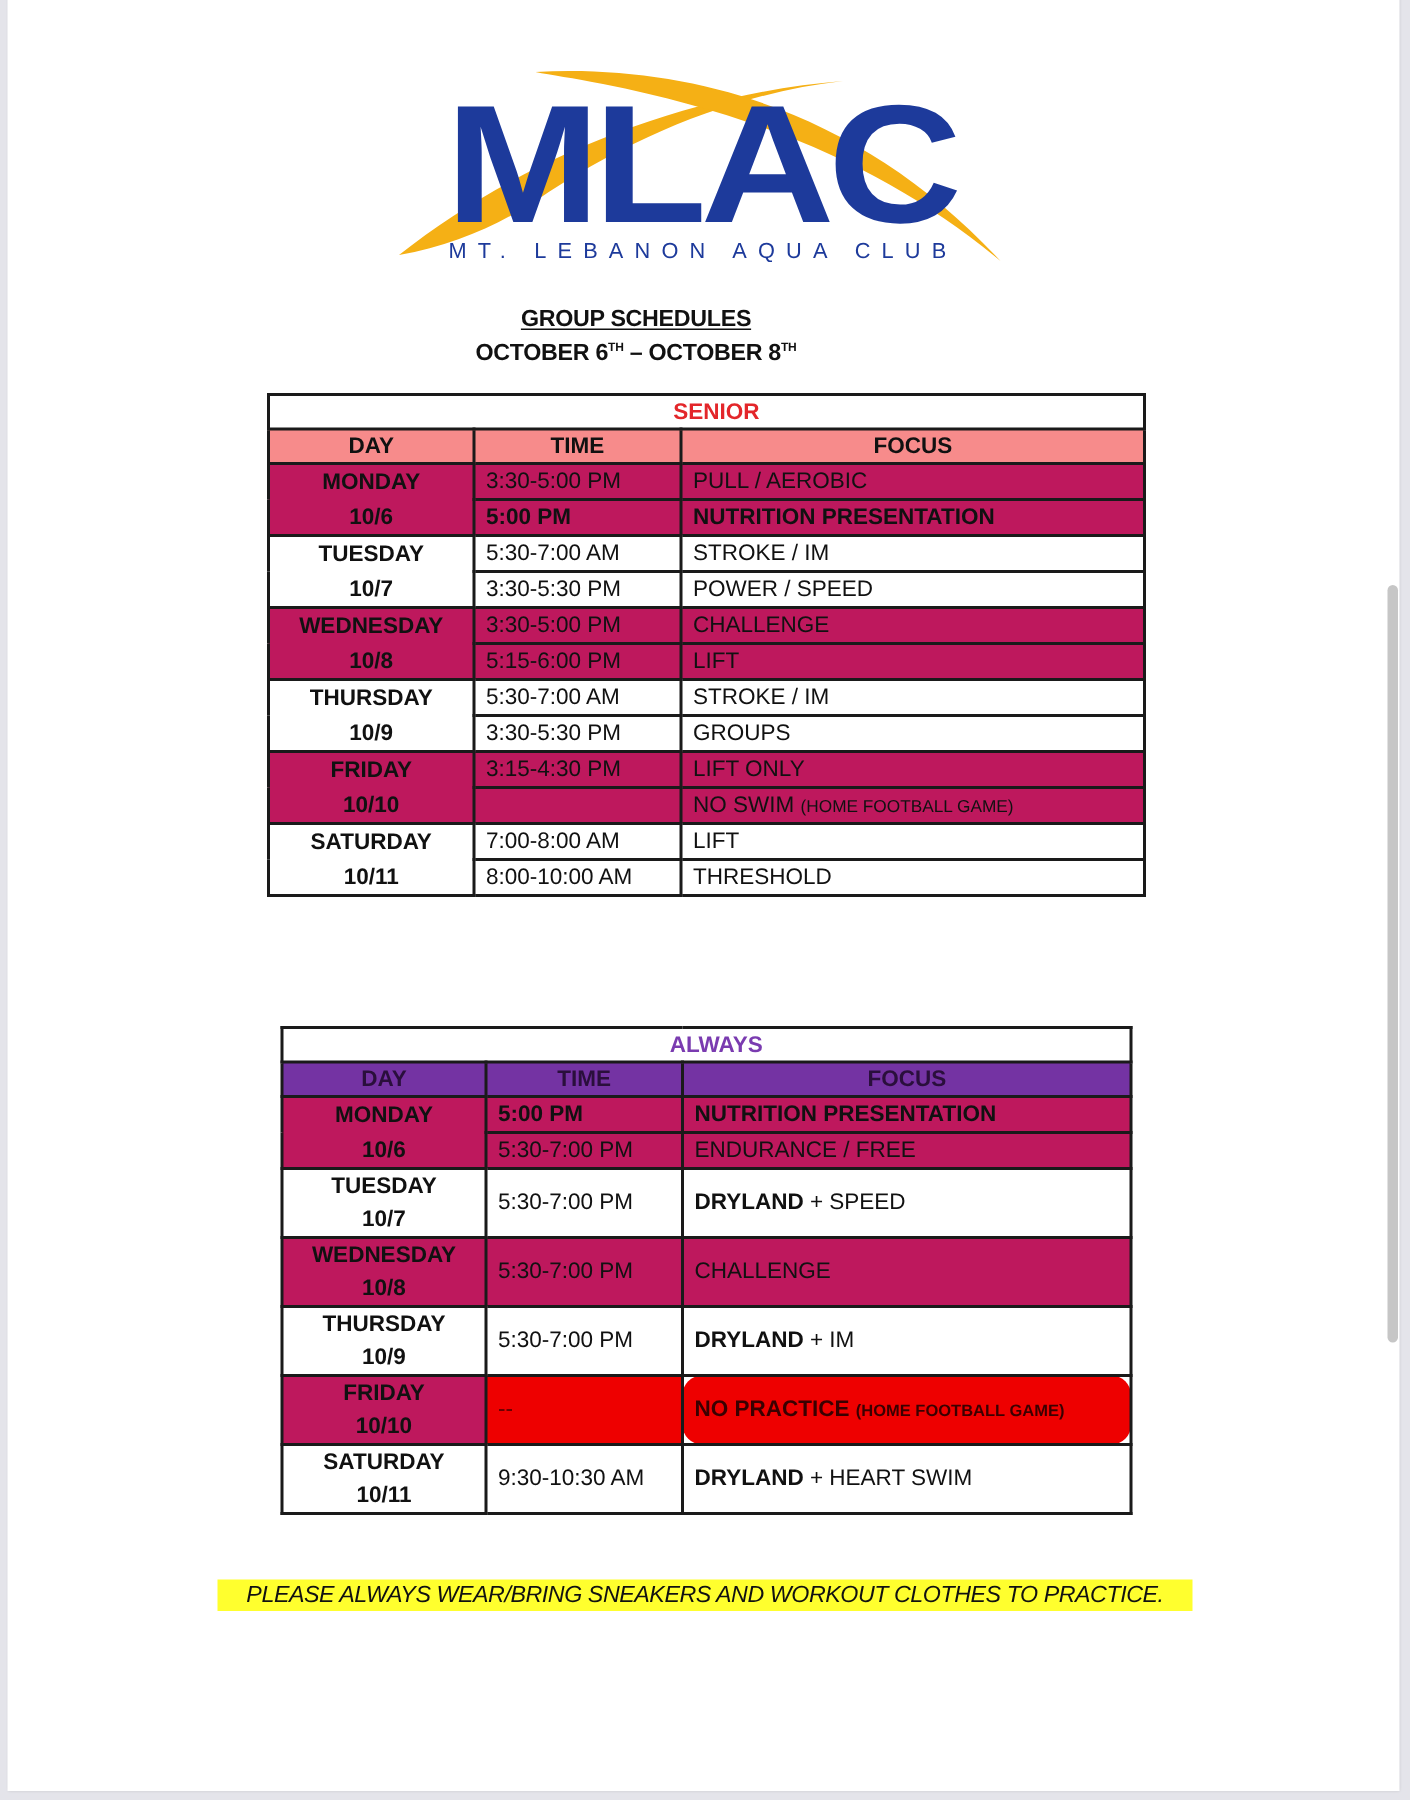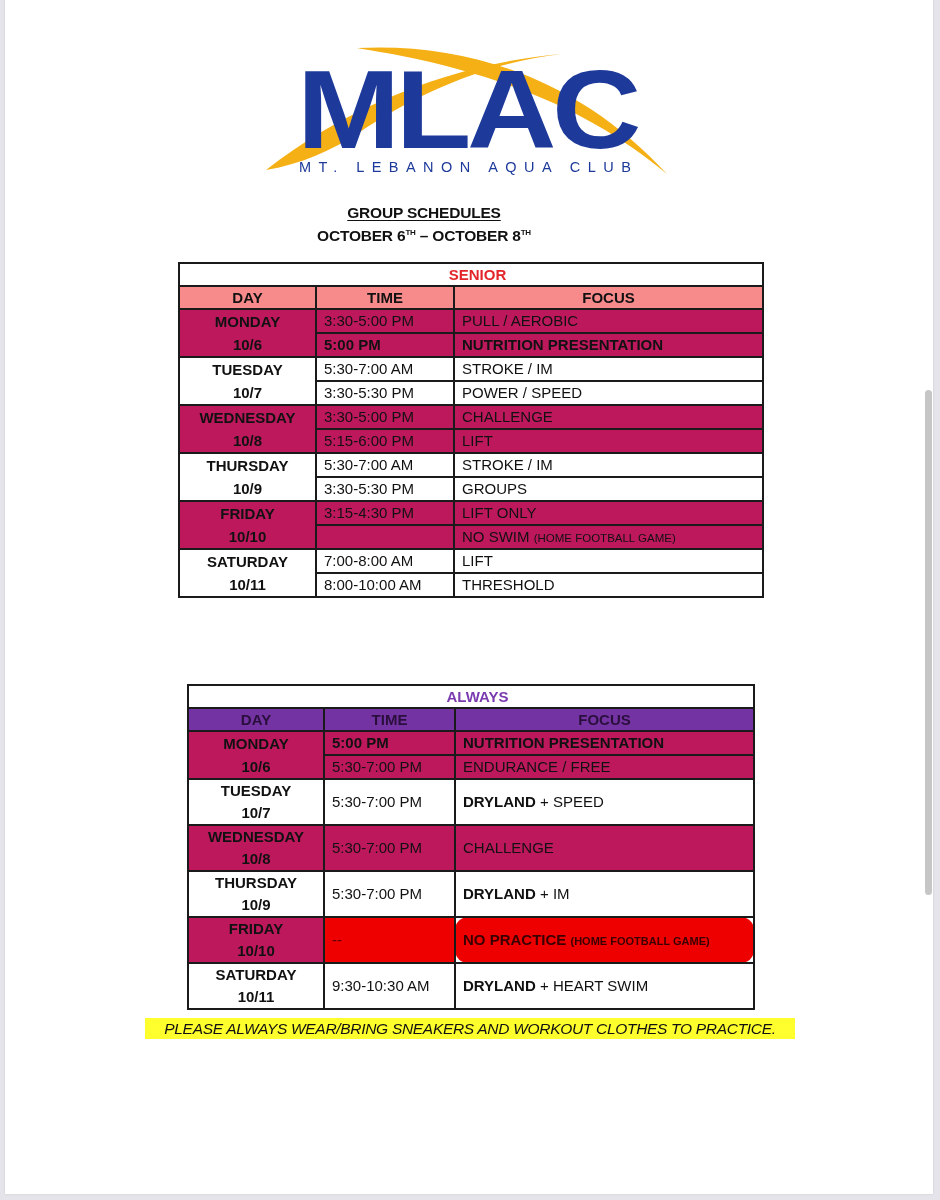--- a/index.html
+++ b/index.html
@@ -56,21 +56,21 @@
   #junior .title-row td { color: #7a3bb0; }
   #junior .hdr td { background: #7433a3; color: #2a0f3c; }
   #junior td { height: 21px; }
   #junior tr.tall td { height: 43px; }
   #junior tr.tall td.day { line-height: 22px; }
   #junior td.redcell { background: #ee0000; color: #5a0000; }
   #junior td.redcell.focus { color: #3a0000; font-weight: bold; border-radius: 13px; }
   #junior td.redcell .small { font-weight: bold; font-size: 11px; }
 
   .note {
-    position: absolute; left: 145px; top: 1018px; width: 650px; height: 21px;
+    position: absolute; left: 145px; top: 1053px; width: 650px; height: 21px;
     background: #ffff2e; font-style: italic; font-size: 15.5px; line-height: 21px;
     text-align: center; white-space: nowrap; letter-spacing: -0.3px;
   }
 </style>
 </head>
 <body>
 
 <div class="page"></div>
 <div class="scrollbar"></div>
 

